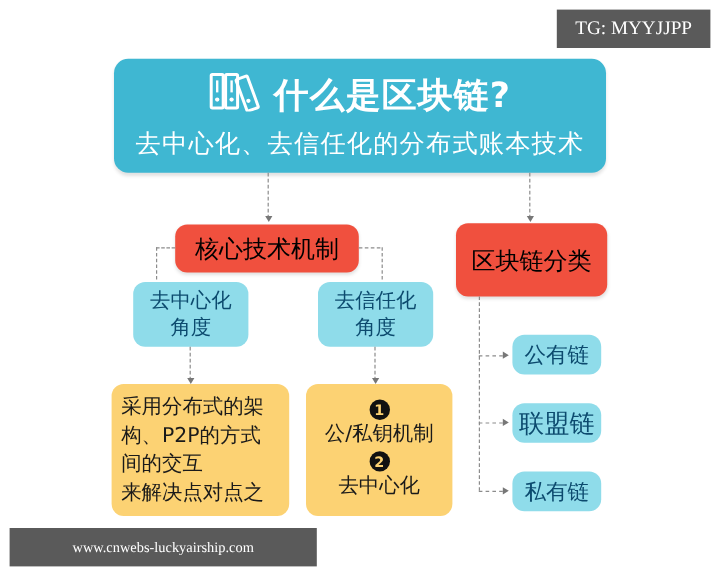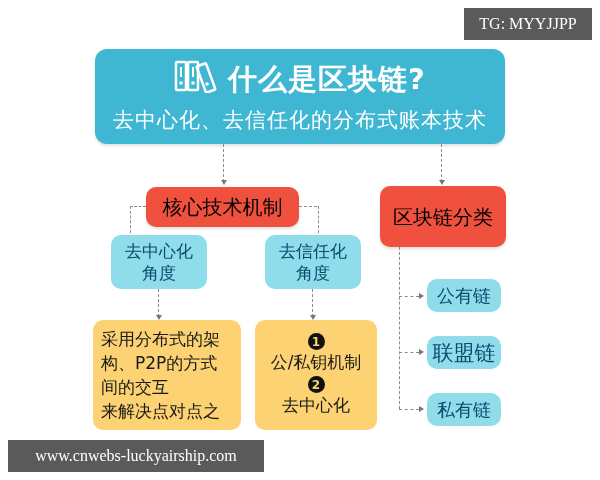--- a/index.html
+++ b/index.html
@@ -107,13 +107,13 @@
 <div class="box cyan" style="left:427px;top:336px;width:74px;height:33px;font-size:21px;">
   <span>联盟链</span>
 </div>
 
 <div class="dash-h" style="left:399px;top:409px;width:20px;"></div>
 <div class="arrow-r" style="left:419px;top:406px;"></div>
 <div class="box cyan" style="left:427px;top:393px;width:74px;height:33px;font-size:18px;">
   <span>私有链</span>
 </div>
 
-<div class="tag" style="left:8px;top:440px;width:256px;height:32px;font-size:16px;">www.cnwebs-luckyairship.com</div>
+<div class="tag" style="left:8px;top:440px;width:256px;height:32px;font-size:12px;">www.cnwebs-luckyairship.com</div>
 
 </body></html>

